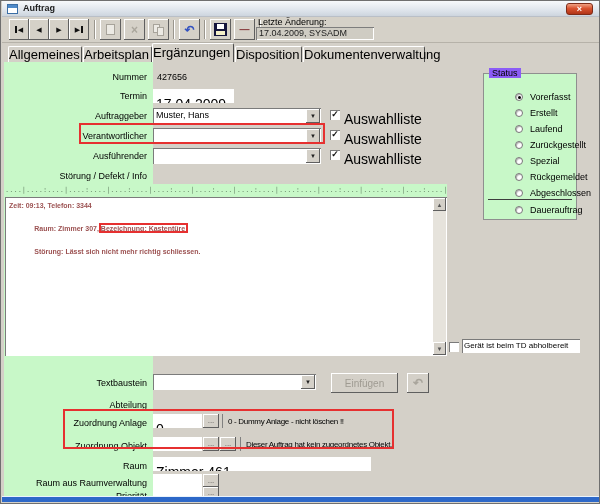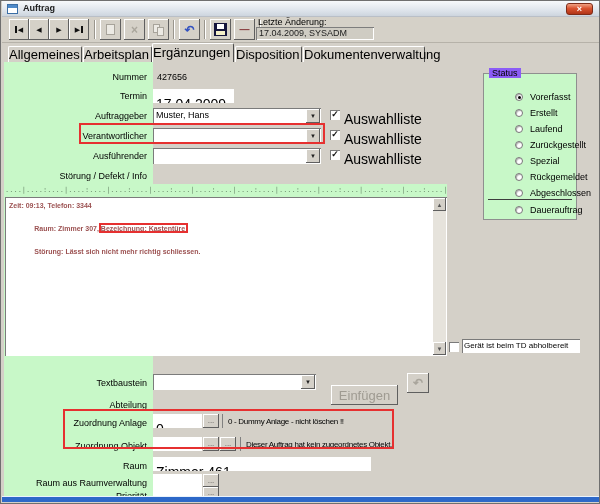--- a/index.html
+++ b/index.html
@@ -253,21 +253,21 @@
   </div>
 
   <span class="chk" style="left:448px;top:341px;background:#fff"></span>
   <div class="chip" style="left:461px;top:338px;width:118px;height:14px">Gerät ist beim TD abholbereit</div>
 
   <span class="lbl" style="top:377px">Textbaustein</span>
   <div class="combo" style="left:152px;top:373px;width:163px;height:16px">
     <span class="cval"></span>
     <span class="arrow">▼</span>
   </div>
-  <div class="btn disabled" style="left:330px;top:384px;width:67px;height:20px;font-size:13px">Einfügen</div>
+  <div class="btn disabled" style="left:330px;top:372px;width:67px;height:20px;font-size:10px">Einfügen</div>
   <div class="btn" style="left:406px;top:372px;width:22px;height:20px">
       <span class="undo-glyph" style="color:#a9a59c">↶</span>
     </div>
 
   <span class="lbl" style="top:399px">Abteilung</span>
 
   <span class="lbl" style="top:417px">Zuordnung Anlage</span>
   <div class="flat-input" style="left:152px;top:413px;width:49px;height:14px">0</div>
   <div class="btn" style="left:202px;top:413px;width:16px;height:14px">
       <span class="mini">...</span>

